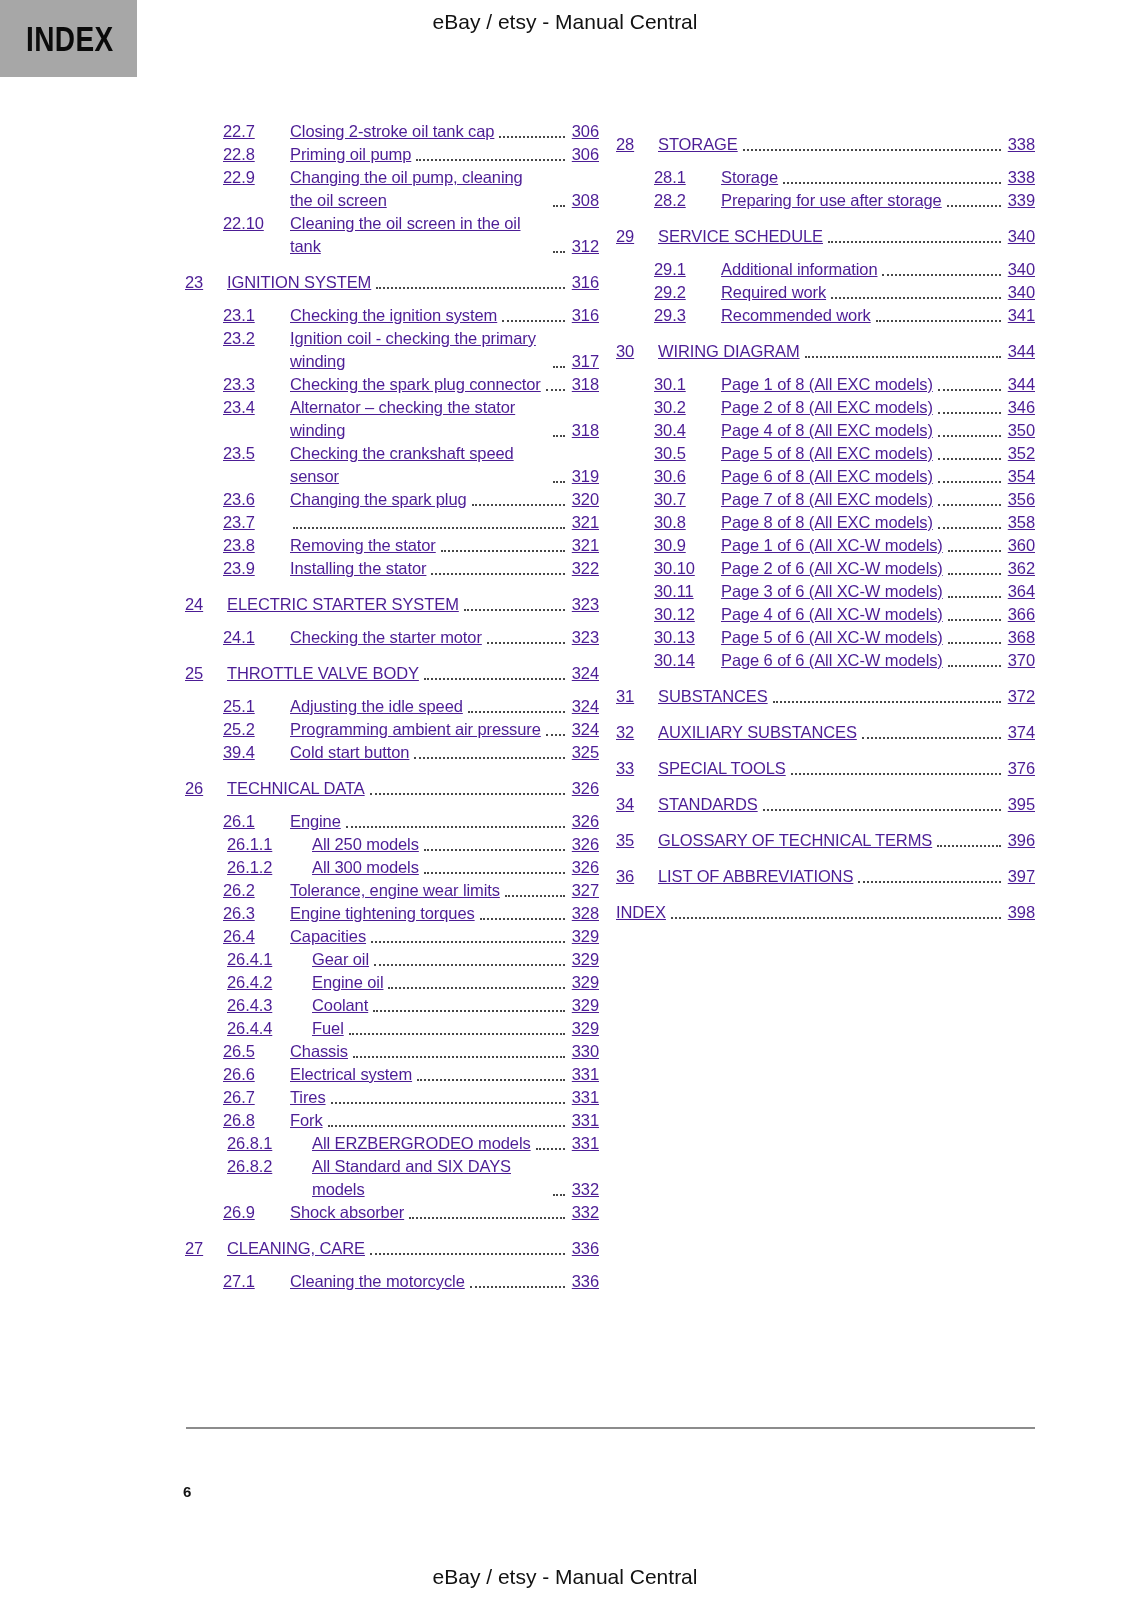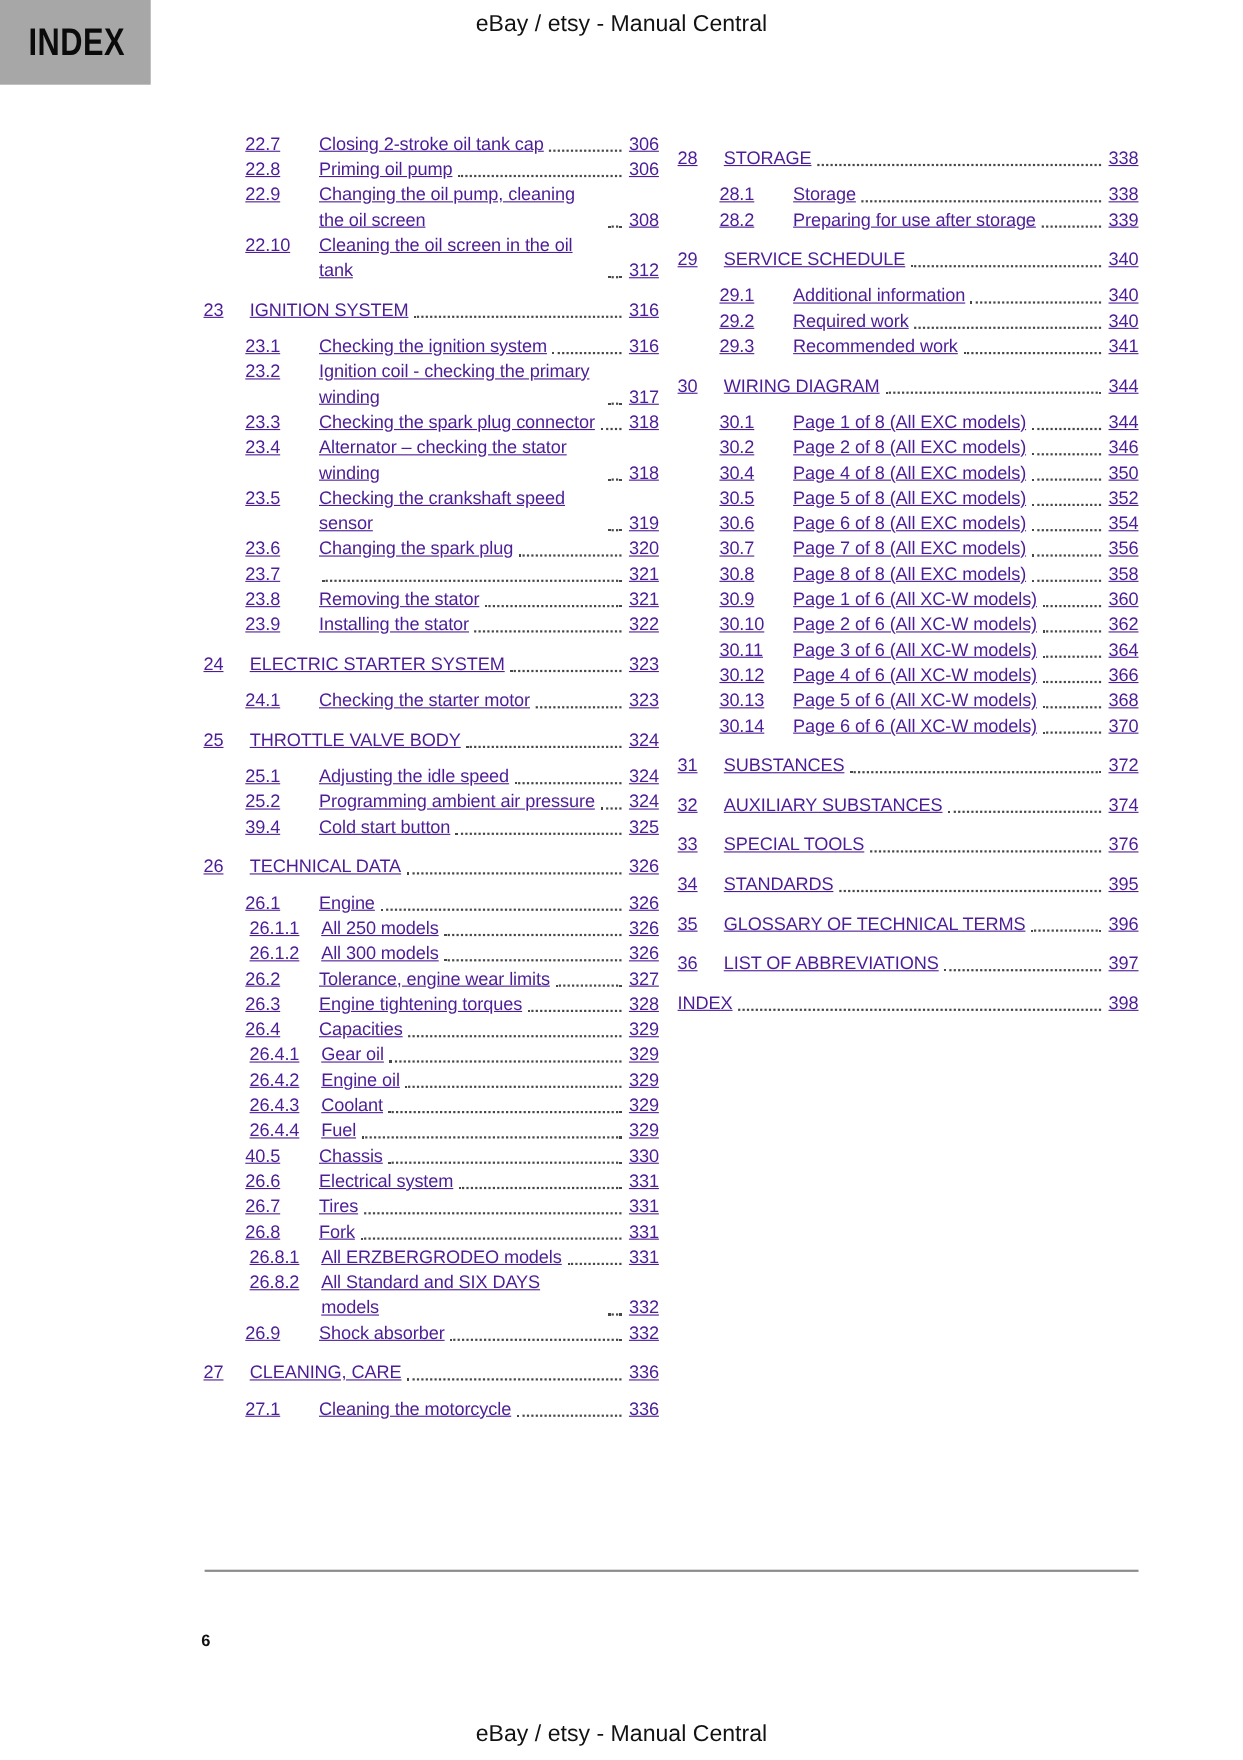--- a/index.html
+++ b/index.html
@@ -38,21 +38,21 @@
     color: #4c1d95; letter-spacing: -0.1px; text-decoration: underline;
   }
   #col-left  { left: 185px; width: 414px; }
   #col-right { left: 616px; width: 419px; }
 
   .toc-row { display: flex; align-items: flex-start; }
   .toc-row.lvl1 { margin-top: 13px; margin-bottom: 10px; align-items: flex-end; }
   .num { flex: none; }
   .lvl1 .num { width: 42px; }
   .lvl2 .num { margin-left: 38px; width: 67px; }
-  .lvl3 .num { margin-left: 22px; width: 85px; text-align: center; }
+  .lvl3 .num { margin-left: 42px; width: 85px; }
   .title { flex: 0 1 auto; padding-right: 2px; }
   .leader {
     flex: 1 1 12px; min-width: 12px; height: 0;
     align-self: flex-end;
     border-bottom: 2px dotted #474747;
     margin: 0 4px 5px 3px;
   }
   .pg { flex: none; align-self: flex-end; min-width: 30px; text-align: right; }
 
   .footer-rule {
@@ -258,21 +258,21 @@
         <span class="leader"></span>
         <span class="pg">329</span>
       </div>
       <div class="toc-row lvl3">
         <span class="num">26.4.4</span>
         <span class="title">Fuel</span>
         <span class="leader"></span>
         <span class="pg">329</span>
       </div>
       <div class="toc-row lvl2">
-        <span class="num">40.5</span>
+        <span class="num">26.5</span>
         <span class="title">Chassis</span>
         <span class="leader"></span>
         <span class="pg">330</span>
       </div>
       <div class="toc-row lvl2">
         <span class="num">26.6</span>
         <span class="title">Electrical system</span>
         <span class="leader"></span>
         <span class="pg">331</span>
       </div>

